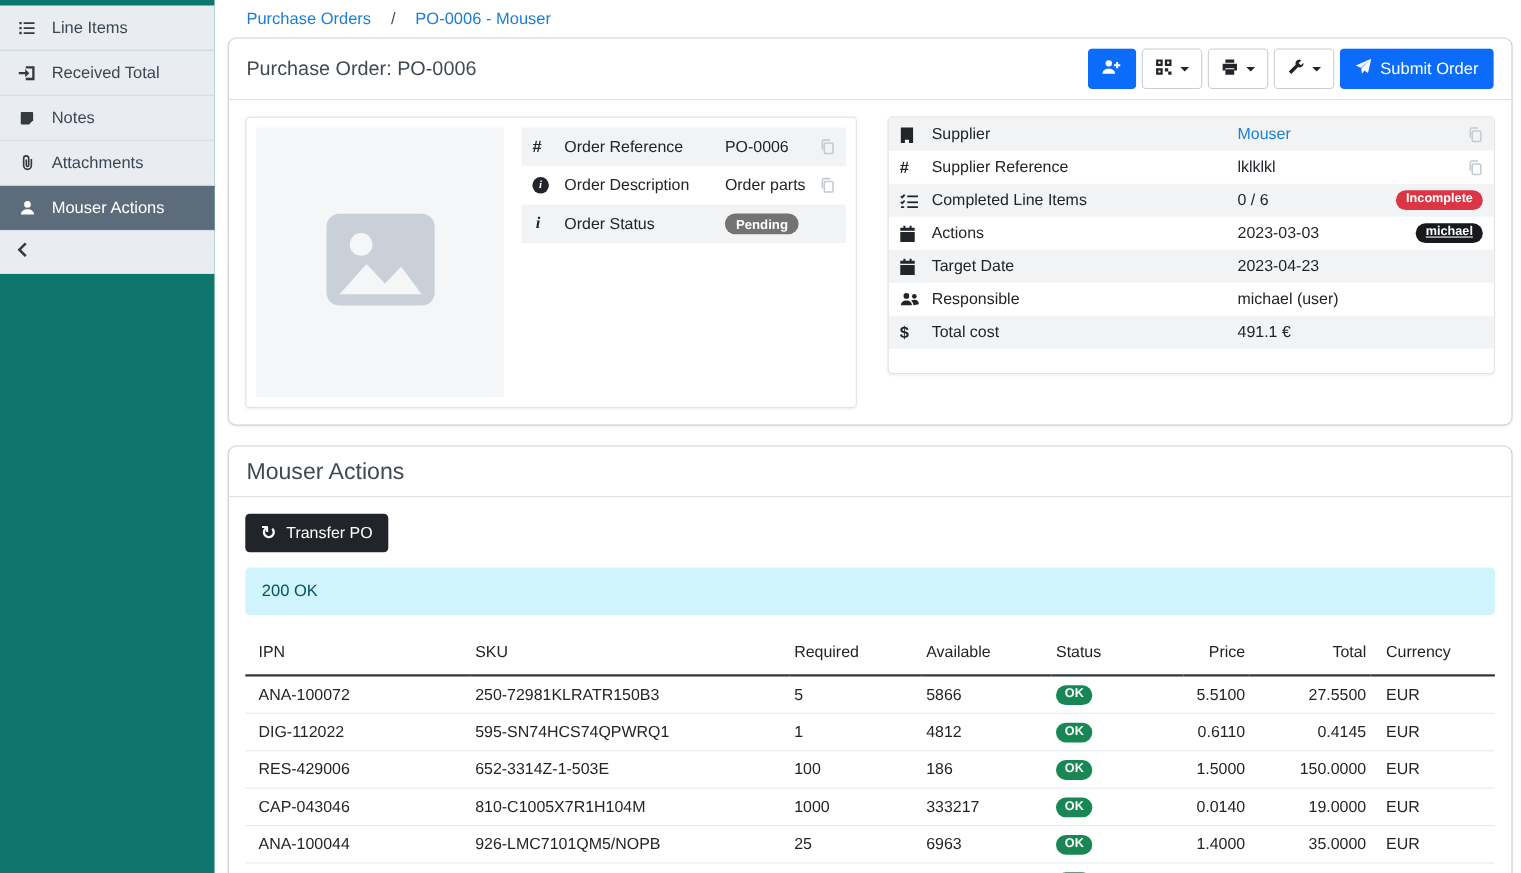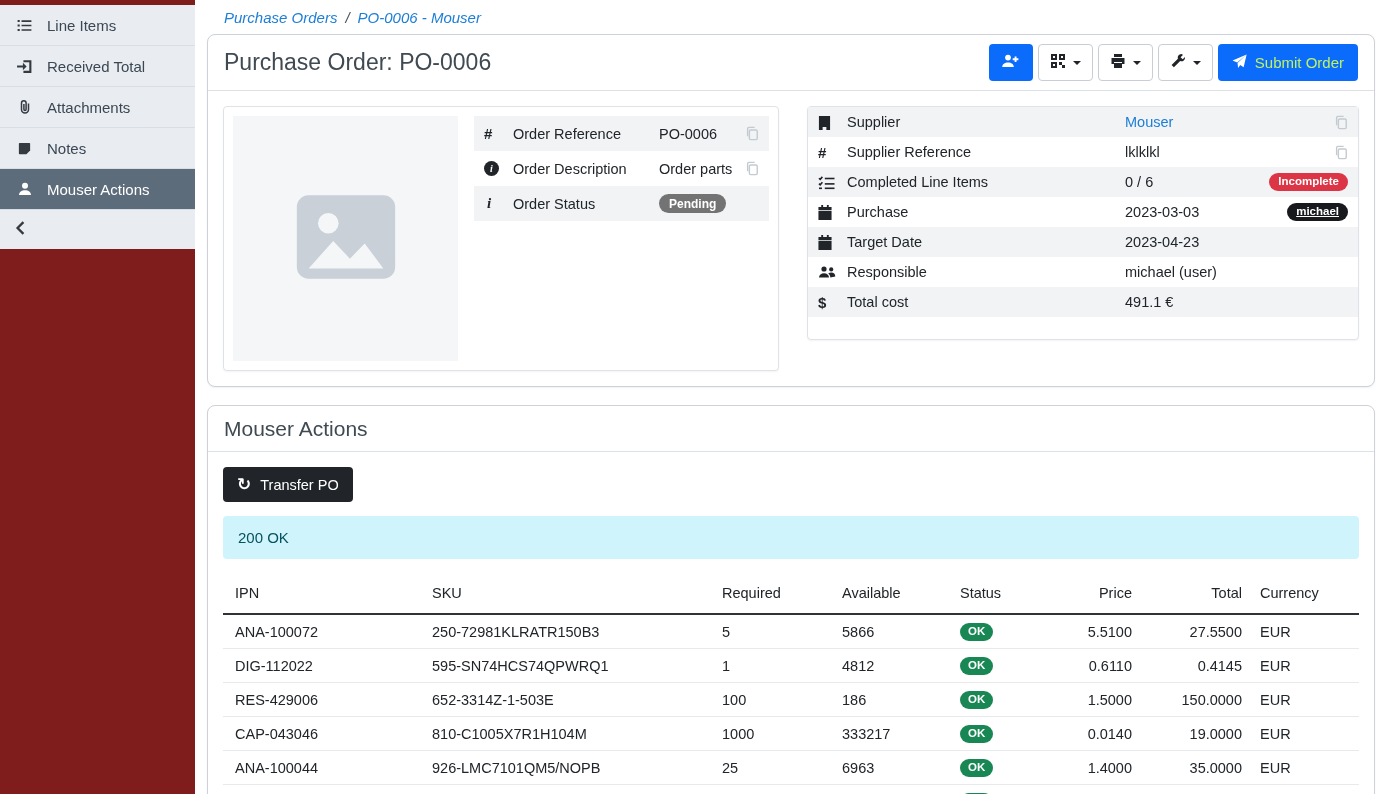--- a/index.html
+++ b/index.html
@@ -4,60 +4,60 @@
 <style>
   * { box-sizing: border-box; margin: 0; padding: 0; }
   html, body { width: 1383px; height: 794px; }
   body {
     font-family: "Liberation Sans", "DejaVu Sans", sans-serif;
     background: #ffffff; color: #212529; overflow: hidden;
   }
   .app { display: flex; width: 100%; height: 100%; }
 
   
-  .sidebar { width: 195px; flex: none; padding-top: 5px; background: #7f1d1d; }
+  .sidebar { width: 195px; flex: none; padding-top: 5px; background: #0f766e; }
   .nav-item {
     height: 41px; display: flex; align-items: center; gap: 13px; padding: 0 15px;
     background: #e9edf2; border-bottom: 1px solid #d8dee5;
     font-size: 15px; color: #3b4752; cursor: pointer; white-space: nowrap;
   }
   .nav-item .icon { width: 19px; display: flex; justify-content: center; color: #343a40; flex: none; }
   .nav-item.active { background: #5d6c7b; color: #fff; }
   .nav-item.active .icon { color: #fff; }
   .nav-collapse {
     height: 39px; display: flex; align-items: center; padding: 0 15px;
     background: #e9edf2; color: #343a40; cursor: pointer;
   }
 
   
   .content { flex: 1; padding: 0 8px 0 12px; min-width: 0; }
-  .breadcrumb { height: 34px; display: flex; align-items: center; gap: 8px; padding-left: 17px; font-size: 15px; font-style: italic; }
+  .breadcrumb { height: 34px; display: flex; align-items: center; gap: 18px; padding-left: 17px; font-size: 15px; }
   .breadcrumb a { color: #1c7ed6; text-decoration: none; cursor: pointer; }
   .breadcrumb .sep { color: #495057; }
 
   .panel {
     border: 1px solid #ccd2d8; border-radius: 8px; background: #fff;
     box-shadow: 0 1px 2px rgba(0,0,0,.06); margin-bottom: 18px; overflow: hidden;
   }
   .panel-header {
     display: flex; align-items: center; justify-content: space-between;
     padding: 9px 16px; border-bottom: 1px solid #dde2e6; min-height: 46px;
   }
-  .panel-title { font-size: 23px; font-weight: 500; color: #404a52; }
+  .panel-title { font-size: 18px; font-weight: 500; color: #404a52; }
   .panel2 .panel-title { font-size: 21px; }
   .panel-body { padding: 15px; }
 
   
   .actions { display: flex; gap: 5px; }
   .btn {
     height: 37px; border-radius: 4px; border: 1px solid transparent;
     display: inline-flex; align-items: center; gap: 8px; font-size: 15px;
     cursor: pointer; font-family: inherit; background: none;
   }
-  .btn-blue { background: #0b6cfb; color: #bef264; padding: 0 13px; }
+  .btn-blue { background: #0b6cfb; color: #ffffff; padding: 0 13px; }
   .btn-icon { width: 44px; justify-content: center; padding: 0; }
   .btn-light { background: #fff; border-color: #c8ced4; color: #212529; padding: 0 11px; gap: 7px; }
   .caret { width: 0; height: 0; border-left: 4px solid transparent; border-right: 4px solid transparent; border-top: 4.5px solid #212529; }
 
   
   .cards { display: flex; gap: 28px; }
   .card { border: 1px solid #dfe3e7; border-radius: 4px; box-shadow: 0 1px 2px rgba(0,0,0,.05); background: #fff; }
   .card-left { width: 558px; padding: 9px; display: flex; gap: 16px; align-items: flex-start; }
   .thumb { width: 225px; height: 245px; background: #f4f6f8; display: flex; align-items: center; justify-content: center; flex: none; }
   .dtable { flex: 1; min-width: 0; }
@@ -123,33 +123,33 @@
       <span class="icon">
         <svg width="17" height="17" viewBox="0 0 16 16" fill="currentColor">
             <path d="M7 2v2h5.5v8H7v2h7.5V2z"></path>
             <path d="M6.5 4.5 10 8l-3.5 3.5V9H1V7h5.5z"></path>
           </svg>
       </span>
       <span>Received Total</span>
     </div>
     <div class="nav-item">
       <span class="icon">
+        <svg width="15" height="15" viewBox="0 0 16 16" fill="currentColor">
+            <path d="M2 2.8A.8.8 0 0 1 2.8 2h10.4a.8.8 0 0 1 .8.8v7.2l-4 4H2.8a.8.8 0 0 1-.8-.8z"></path>
+          </svg>
+      </span>
+      <span>Notes</span>
+    </div>
+    <div class="nav-item">
+      <span class="icon">
         <svg width="16" height="16" viewBox="0 0 16 16" fill="none" stroke="currentColor" stroke-width="1.5">
             <path d="M11.5 4.5v6a3.5 3.5 0 0 1-7 0V4a2.3 2.3 0 0 1 4.6 0v6.3a1.1 1.1 0 0 1-2.2 0V5"></path>
           </svg>
       </span>
       <span>Attachments</span>
-    </div>
-    <div class="nav-item">
-      <span class="icon">
-        <svg width="15" height="15" viewBox="0 0 16 16" fill="currentColor">
-            <path d="M2 2.8A.8.8 0 0 1 2.8 2h10.4a.8.8 0 0 1 .8.8v7.2l-4 4H2.8a.8.8 0 0 1-.8-.8z"></path>
-          </svg>
-      </span>
-      <span>Notes</span>
     </div>
     <div class="nav-item active">
       <span class="icon">
         <svg width="16" height="16" viewBox="0 0 16 16" fill="currentColor">
             <circle cx="8" cy="4.8" r="3"></circle>
             <path d="M2 14c0-3 2.7-4.8 6-4.8s6 1.8 6 4.8z"></path>
           </svg>
       </span>
       <span>Mouser Actions</span>
     </div>
@@ -313,21 +313,21 @@
               <span class="rslot">
                   <span class="badge badge-red">Incomplete</span>
                 </span>
             </div>
             <div class="drow">
               <span class="dicon">
                 <svg width="14" height="15" viewBox="0 0 14 16" fill="currentColor">
                     <path d="M3 0h2v2.2h4V0h2v2.2h3v3H0v-3h3zM0 6.2h14V16H0zm3 2.7h2.2v2.2H3zm4 0h2.2v2.2H7z"></path>
                   </svg>
               </span>
-              <span class="dlabel">Purchase</span>
+              <span class="dlabel">Actions</span>
               <span class="dvalue">2023-03-03</span>
               <span class="rslot">
                   <span class="badge badge-black">michael</span>
                 </span>
             </div>
             <div class="drow striped">
               <span class="dicon">
                 <svg width="14" height="15" viewBox="0 0 14 16" fill="currentColor">
                     <path d="M3 0h2v2.2h4V0h2v2.2h3v3H0v-3h3zM0 6.2h14V16H0zm3 2.7h2.2v2.2H3zm4 0h2.2v2.2H7z"></path>
                   </svg>

